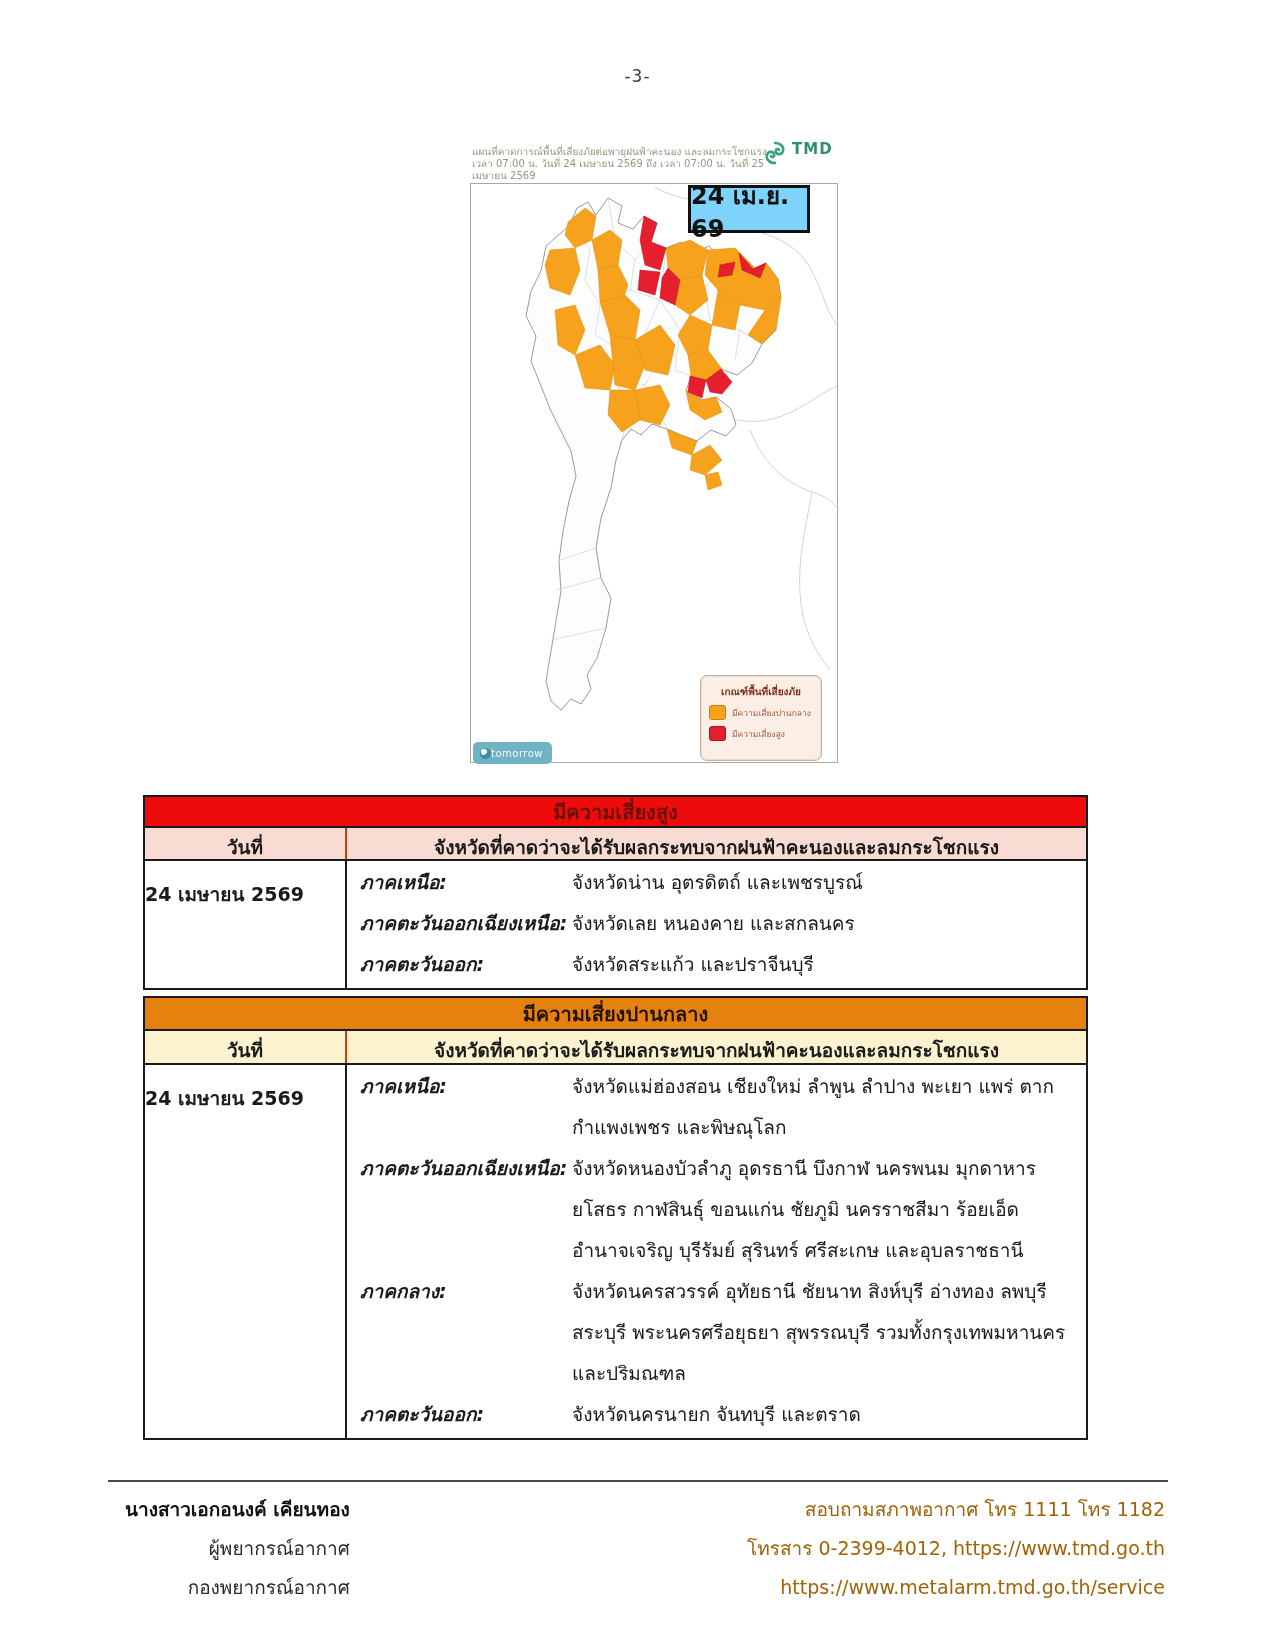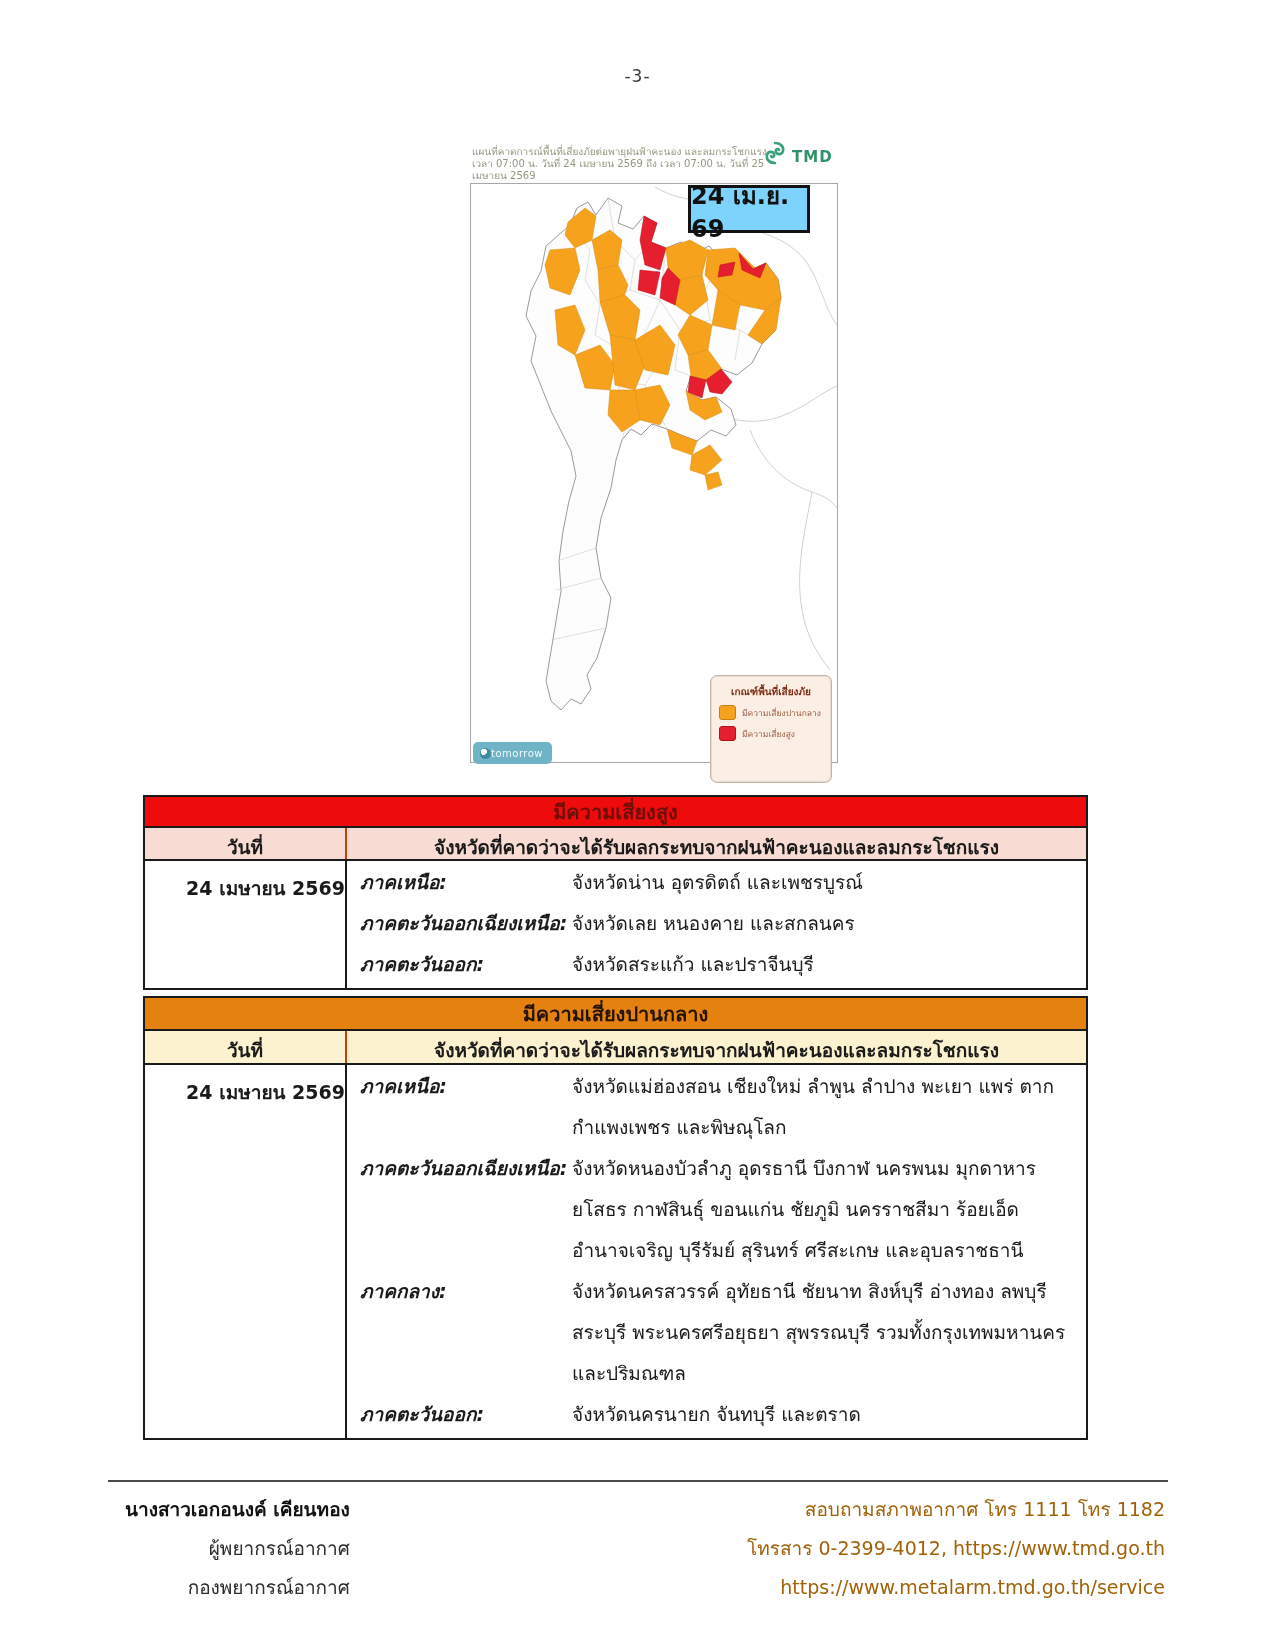--- a/index.html
+++ b/index.html
@@ -9,27 +9,27 @@
     position: relative; width: 1275px; height: 1650px; background: #ffffff;
     margin: 0 auto; overflow: hidden; color: #1a1a1a;
   }
   .page-number { position:absolute; top:66px; left:0; width:100%; text-align:center;
     font-size:17px; color:#3c3c3c; letter-spacing:1px; }
 
   
   .map-figure { position:absolute; left:450px; top:130px; width:392px; height:645px; }
   .map-title { position:absolute; left:22px; top:16px; font-size:10px; line-height:12px;
     color:#96967e; width:300px; }
-  .tmd-logo { position:absolute; left:312px; top:10px; display:flex; align-items:flex-end; gap:4px; }
+  .tmd-logo { position:absolute; left:312px; top:10px; display:flex; align-items:flex-start; gap:4px; }
   .tmd-logo .wordmark { font-size:15px; font-weight:bold; color:#2f9168; letter-spacing:1px; }
   .map-svg { position:absolute; left:0; top:0; }
   .date-box { position:absolute; left:238px; top:55px; width:122px; height:48px;
     background:#7dd3fc; border:3px solid #111; display:flex; align-items:center;
     justify-content:center; font-size:24px; font-weight:600; color:#111; z-index:3; }
-  .legend { position:absolute; left:260px; top:545px; width:122px; height:108px;
+  .legend { position:absolute; left:250px; top:545px; width:122px; height:86px;
     background:#fbeee4; border:1px solid #c2b3a4; border-radius:7px; padding:8px 8px 6px 8px; z-index:3;
     box-shadow:0 0 0 1px #e7ddd2 inset; }
   .legend-title { font-size:10px; font-weight:bold; color:#7e2d14; text-align:center; margin-bottom:6px; }
   .legend-item { display:flex; align-items:center; gap:6px; margin-bottom:6px; }
   .legend-swatch { width:17px; height:15px; border-radius:3px; flex-shrink:0; }
   .legend-swatch.medium { background:#F6A21D; border:1.5px solid #c97f08; }
   .legend-swatch.high { background:#E51F2E; border:1.5px solid #b30f1c; }
   .legend-item span.lbl { font-size:8.5px; color:#9c5b40; }
   .tomorrow-badge { position:absolute; left:23px; top:612px; width:79px; height:22px;
     background:#6fb3c4; border-radius:5px; display:flex; align-items:center; 
@@ -47,21 +47,21 @@
   .t1 .banner { height:31px; background:#EE0B0B; color:#6d0f08; }
   .t2 .banner { height:33px; background:#E5820F; color:#241300; }
   .thead { display:grid; grid-template-columns:202px 1fr; border:2px solid #1a1a1a; }
   .t1 .thead { background:#F8DCD4; }
   .t2 .thead { background:#FDF2D0; }
   .thead .cell { text-align:center; font-weight:bold; padding:4px 2px; }
   .t1 .thead .cell { height:31px; } .t2 .thead .cell { height:32px; }
   .thead .cell.first { border-right:2px solid #c2410c; }
   .tbody { display:flex; border:2px solid #1a1a1a; border-top:none; background:#fff; }
   .date-cell { width:202px; flex-shrink:0; border-right:2px solid #1a1a1a;
-    text-align:right; padding-top:12px; font-weight:bold; }
+    text-align:left; padding-top:18px; font-weight:bold; }
   .rows { flex:1; padding:1px 0 3px 0; }
   .region-row { display:grid; grid-template-columns:212px 1fr; padding-left:13px; }
   .region-label { font-weight:bold; line-height:41px;font-style:italic; }
   .provinces { line-height:41px; white-space:pre-line; padding-right:6px; }
 
   
   .footer-rule { position:absolute; left:108px; top:1480px; width:1060px;
     border-top:2px solid #4a4a4a; }
   .footer-left { position:absolute; left:125px; top:1490px; font-size:19px;
     line-height:39px; color:#2b2b2b;text-align:right; }

